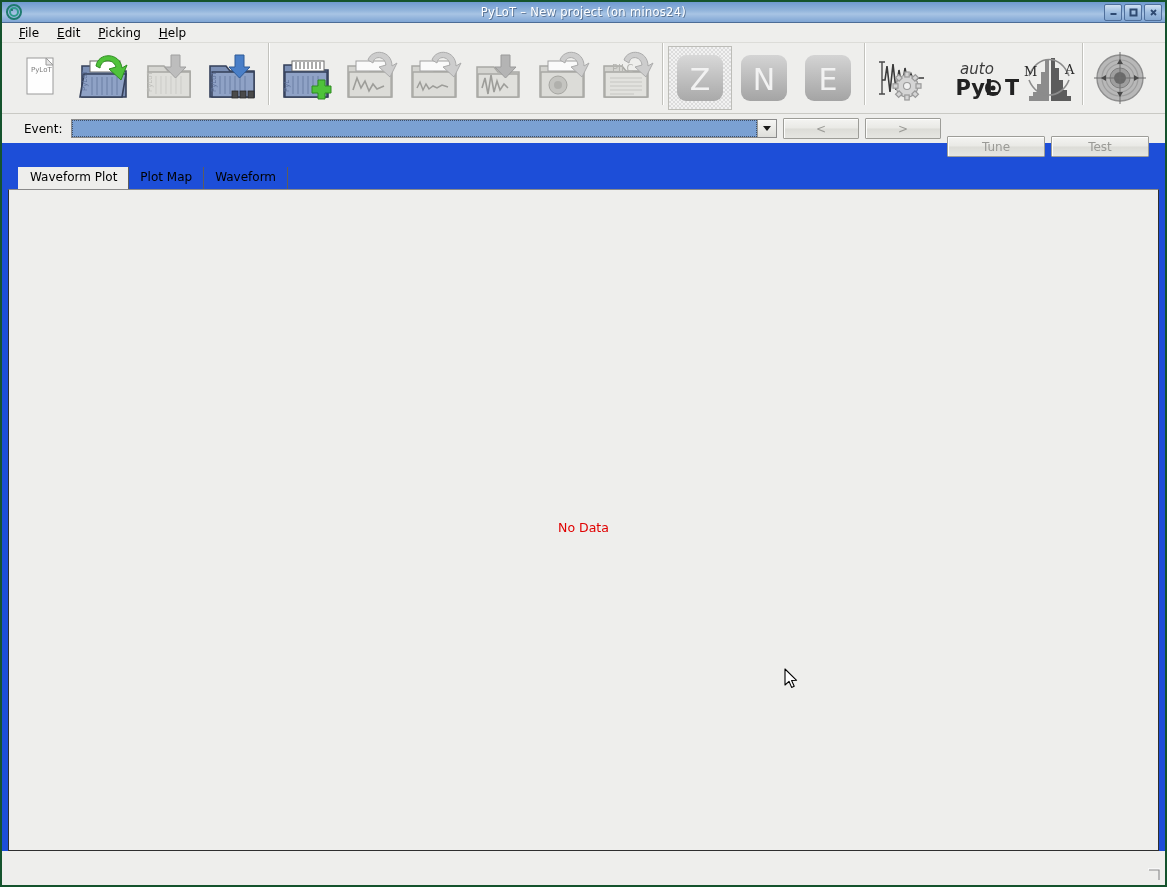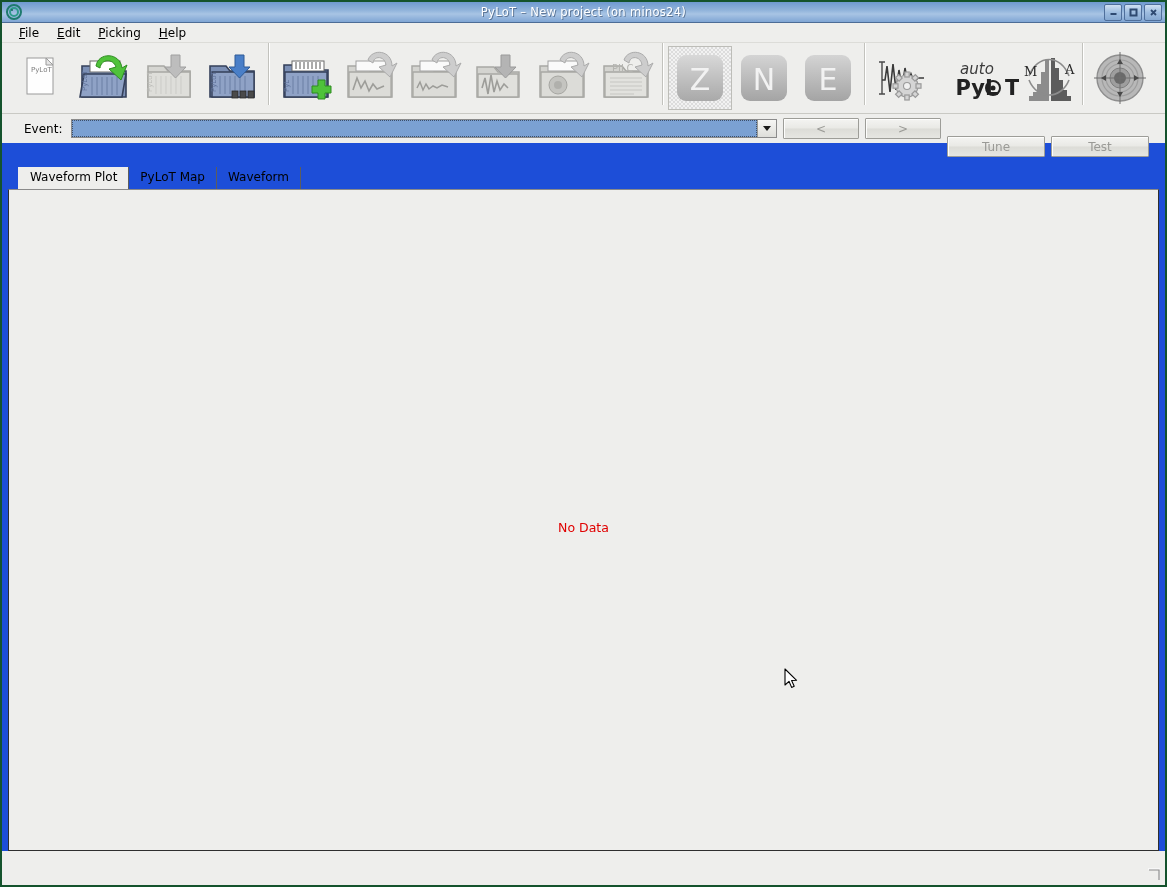--- a/index.html
+++ b/index.html
@@ -512,21 +512,21 @@
     </div>
     <button class="ebtn w1">&lt;</button>
     <button class="ebtn w1">&gt;</button>
     <button class="ebtn w2">Tune</button>
     <button class="ebtn w2">Test</button>
   </div>
 
   <div class="tabs-wrap">
     <div class="tabbar">
       <div class="tab active">Waveform Plot</div>
-      <div class="tab">PyLoT Map</div>
+      <div class="tab">Plot Map</div>
       <div class="tab">Waveform</div>
     </div>
     <div class="panel">
       <div class="nodata">No Data</div>
     </div>
   </div>
 
   <div class="statusbar">
     <span></span>
     <svg class="sizegrip" viewBox="0 0 15 15">

